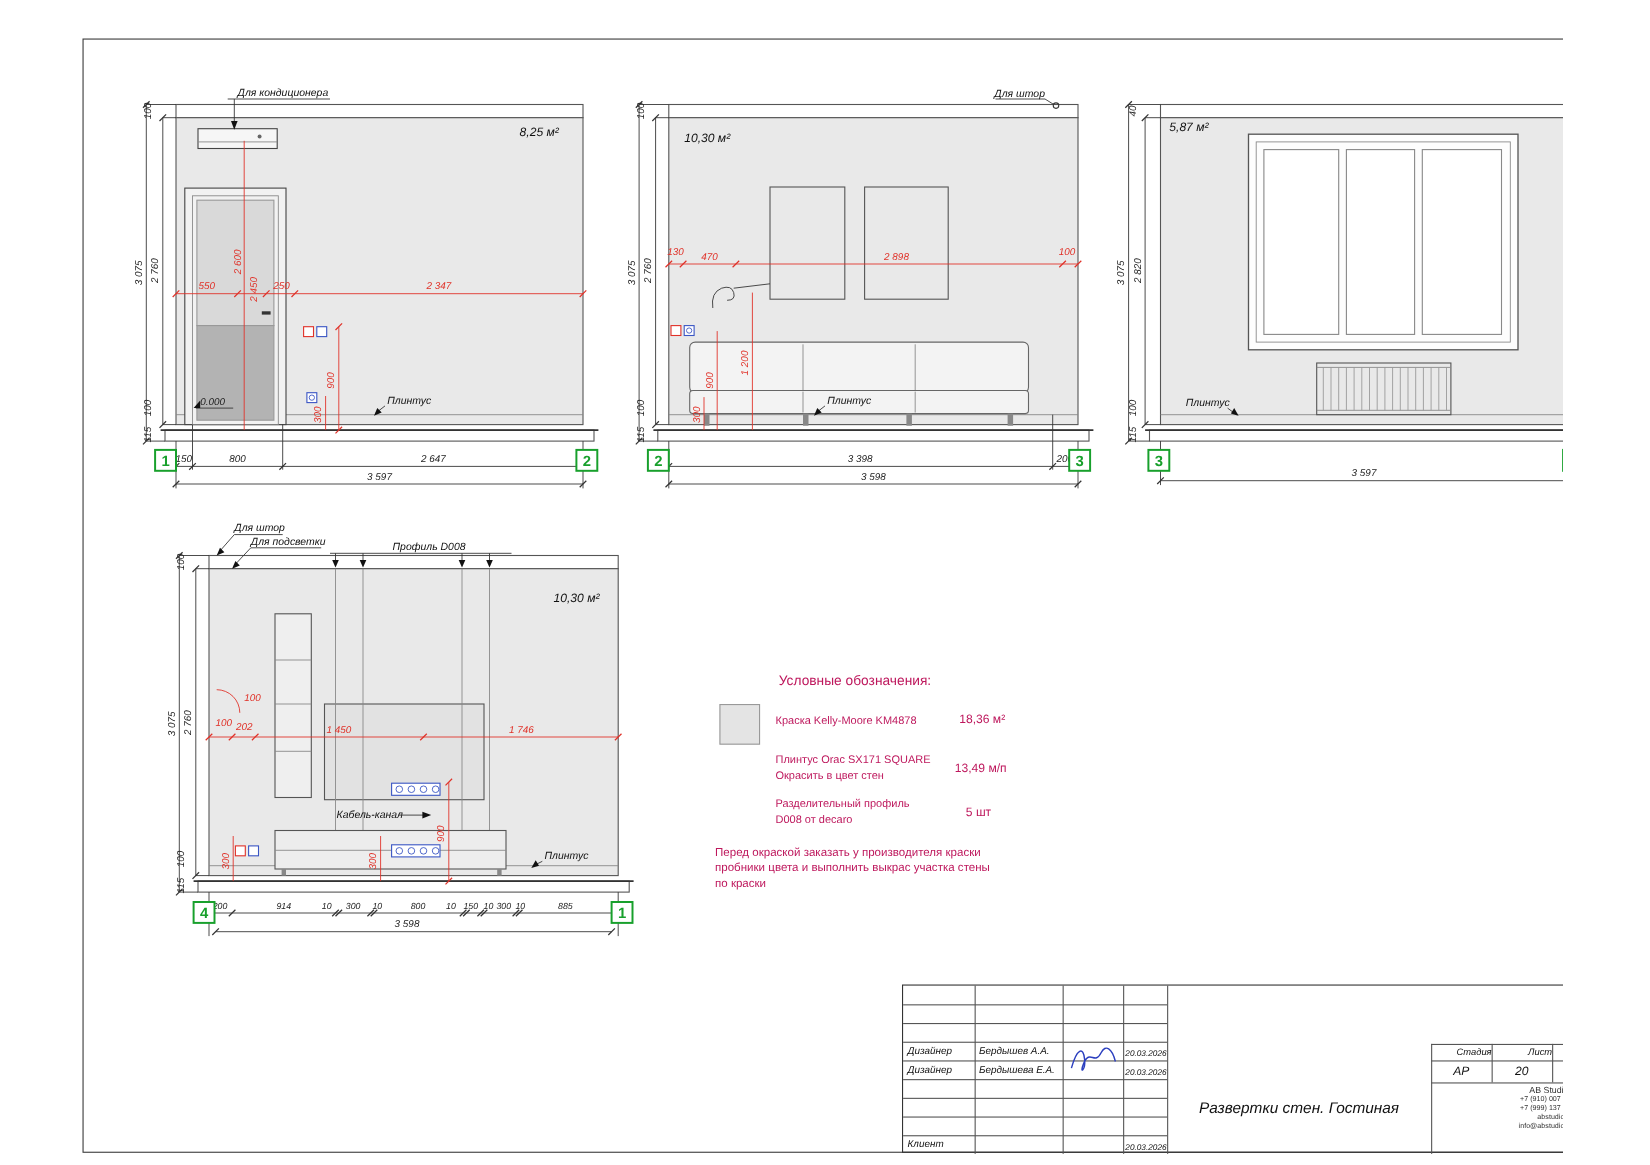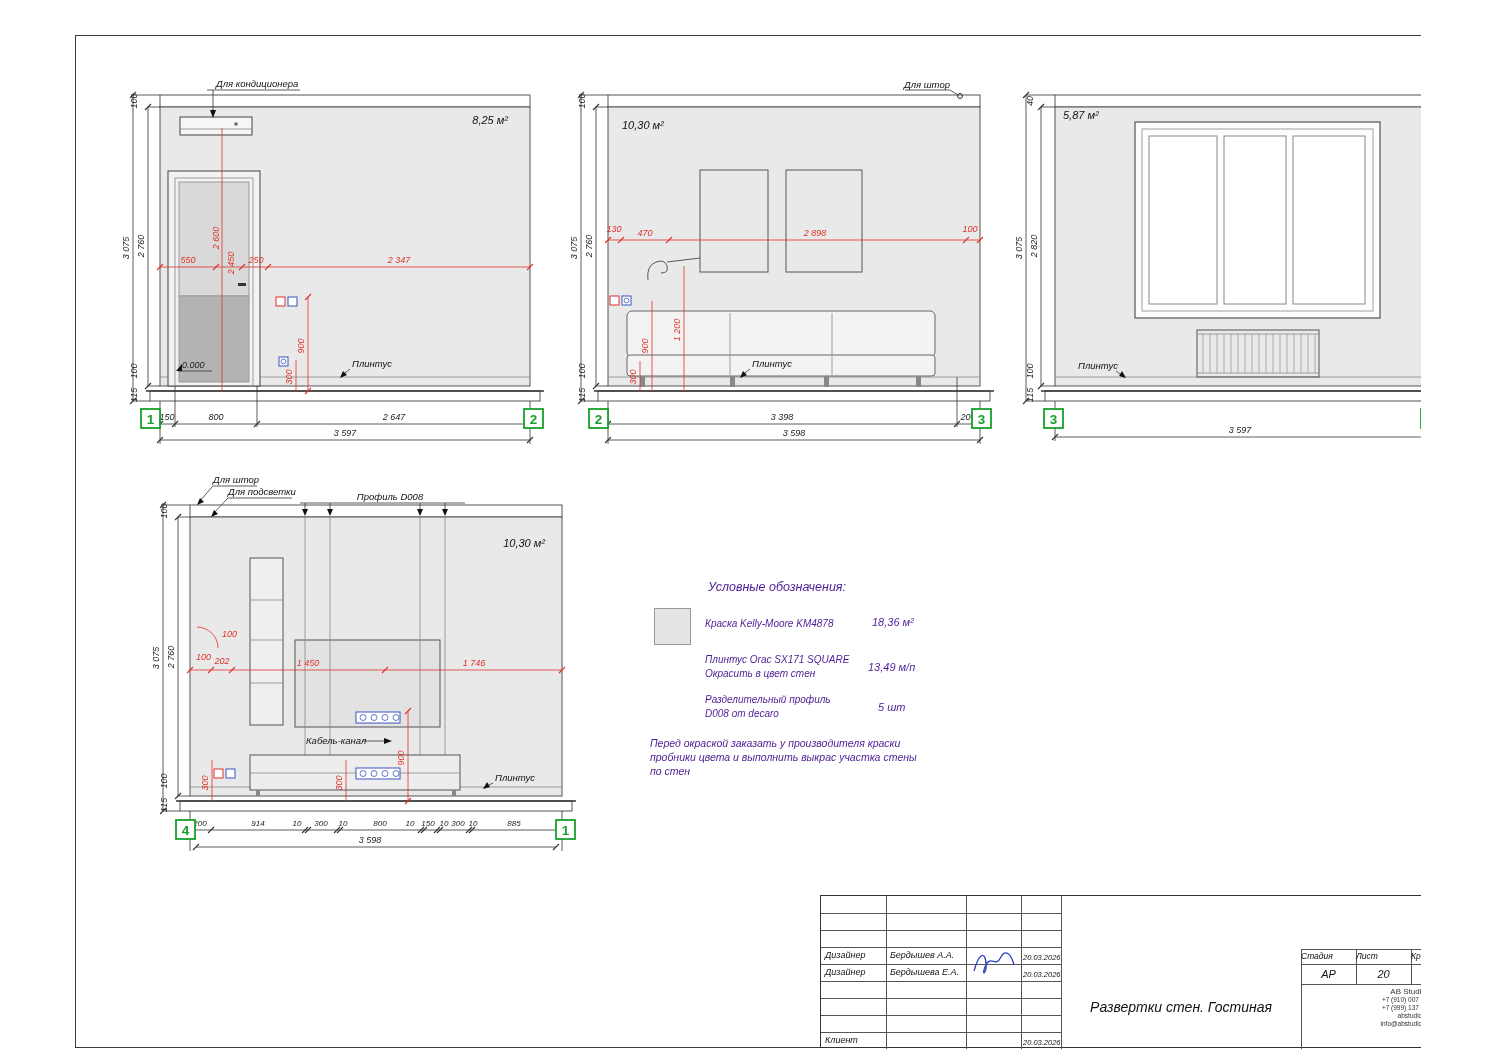--- a/index.html
+++ b/index.html
@@ -17,35 +17,35 @@
   .mkbox{fill:#fff;stroke:#18a02c;stroke-width:1.8}
   .s1{stroke:#555;stroke-width:1;fill:none}
   .s2{stroke:#888;stroke-width:.8;fill:none}
   .dl{stroke:#333;stroke-width:.8;fill:none}
   .rl{stroke:#e03128;stroke-width:.8;fill:none}
   .tk{stroke:#333;stroke-width:1.1}
   .tkr{stroke:#e03128;stroke-width:1.1}
   .esym-b{stroke:#3a55c4;fill:#fff;stroke-width:1}
   .esym-r{stroke:#e03128;fill:#fff;stroke-width:1}
   
-  .legend{position:absolute;left:650px;top:580px;width:312px;height:212px;font-style:italic;color:#4c1d95}
+  .legend{position:absolute;left:650px;top:612px;width:312px;height:212px;color:#be185d}
   .legend .lt{position:absolute;left:58px;top:0;font-size:12.5px}
   .legend .swatch{position:absolute;left:4px;top:28px;width:37px;height:37px;background:#e4e4e4;border:1px solid #999}
   .legend .li{position:absolute;font-size:10px;white-space:nowrap}
   .legend .lv{position:absolute;font-size:11px;white-space:nowrap}
   .legend .note{position:absolute;left:0;top:156px;width:295px;font-size:10.5px;line-height:14px}
   
   .tb{position:absolute;left:820px;top:895px;width:670px;height:153px;border:1.6px solid #333;font-style:italic;color:#111}
   .tb .vl,.tb .hl{position:absolute;background:#555}
   .tb .vl{width:1px}
   .tb .hl{height:1px}
   .tb .cell{position:absolute;font-size:9px;line-height:13px;white-space:nowrap}
   .tb .date{font-size:7.5px}
   .tb .sheet-title{position:absolute;left:240px;top:103px;width:240px;text-align:center;font-size:14px}
-  .tb .hdr{position:absolute;font-size:8.5px;text-align:left}
+  .tb .hdr{position:absolute;font-size:8.5px;text-align:right}
   .tb .val{position:absolute;font-size:11px;text-align:center}
   .tb .studio{position:absolute;left:480px;top:92px;width:136px;text-align:right;font-size:6.5px;line-height:8px;font-style:normal;color:#333}
   .tb .studio .sname{font-size:8px}
   .tb .logo{position:absolute;left:620px;top:94px;width:48px;height:56px;font-family:Liberation Sans, sans-serif;font-style:italic;font-size:24px;color:#8a2332;letter-spacing:-9px;line-height:52px}
   .tb .sig{position:absolute;left:150px;top:47px}
 </style>
 </head>
 <body>
 
 <div id="canvas">
@@ -477,21 +477,21 @@
   <div class="lv" style="left:222px;top:36px">18,36 м²</div>
   <div class="li" style="left:55px;top:74px">Плинтус Orac SX171 SQUARE</div>
   <div class="li" style="left:55px;top:88px">Окрасить в цвет стен</div>
   <div class="lv" style="left:218px;top:81px">13,49 м/п</div>
   <div class="li" style="left:55px;top:114px">Разделительный профиль</div>
   <div class="li" style="left:55px;top:128px">D008 от decaro</div>
   <div class="lv" style="left:228px;top:121px">5 шт</div>
   <div class="note">
     <span>Перед окраской заказать у производителя краски</span><br>
     <span>пробники цвета и выполнить выкрас участка стены</span><br>
-    <span>по стен</span>
+    <span>по краски</span>
   </div>
 </div>
 
 <div class="tb">
 
   <div class="vl" style="left:65px;top:0;height:153px"></div>
   <div class="vl" style="left:145px;top:0;height:153px"></div>
   <div class="vl" style="left:200px;top:0;height:153px"></div>
   <div class="vl" style="left:240px;top:0;height:153px"></div>
   <div class="hl" style="left:0;top:17px;width:240px"></div>

